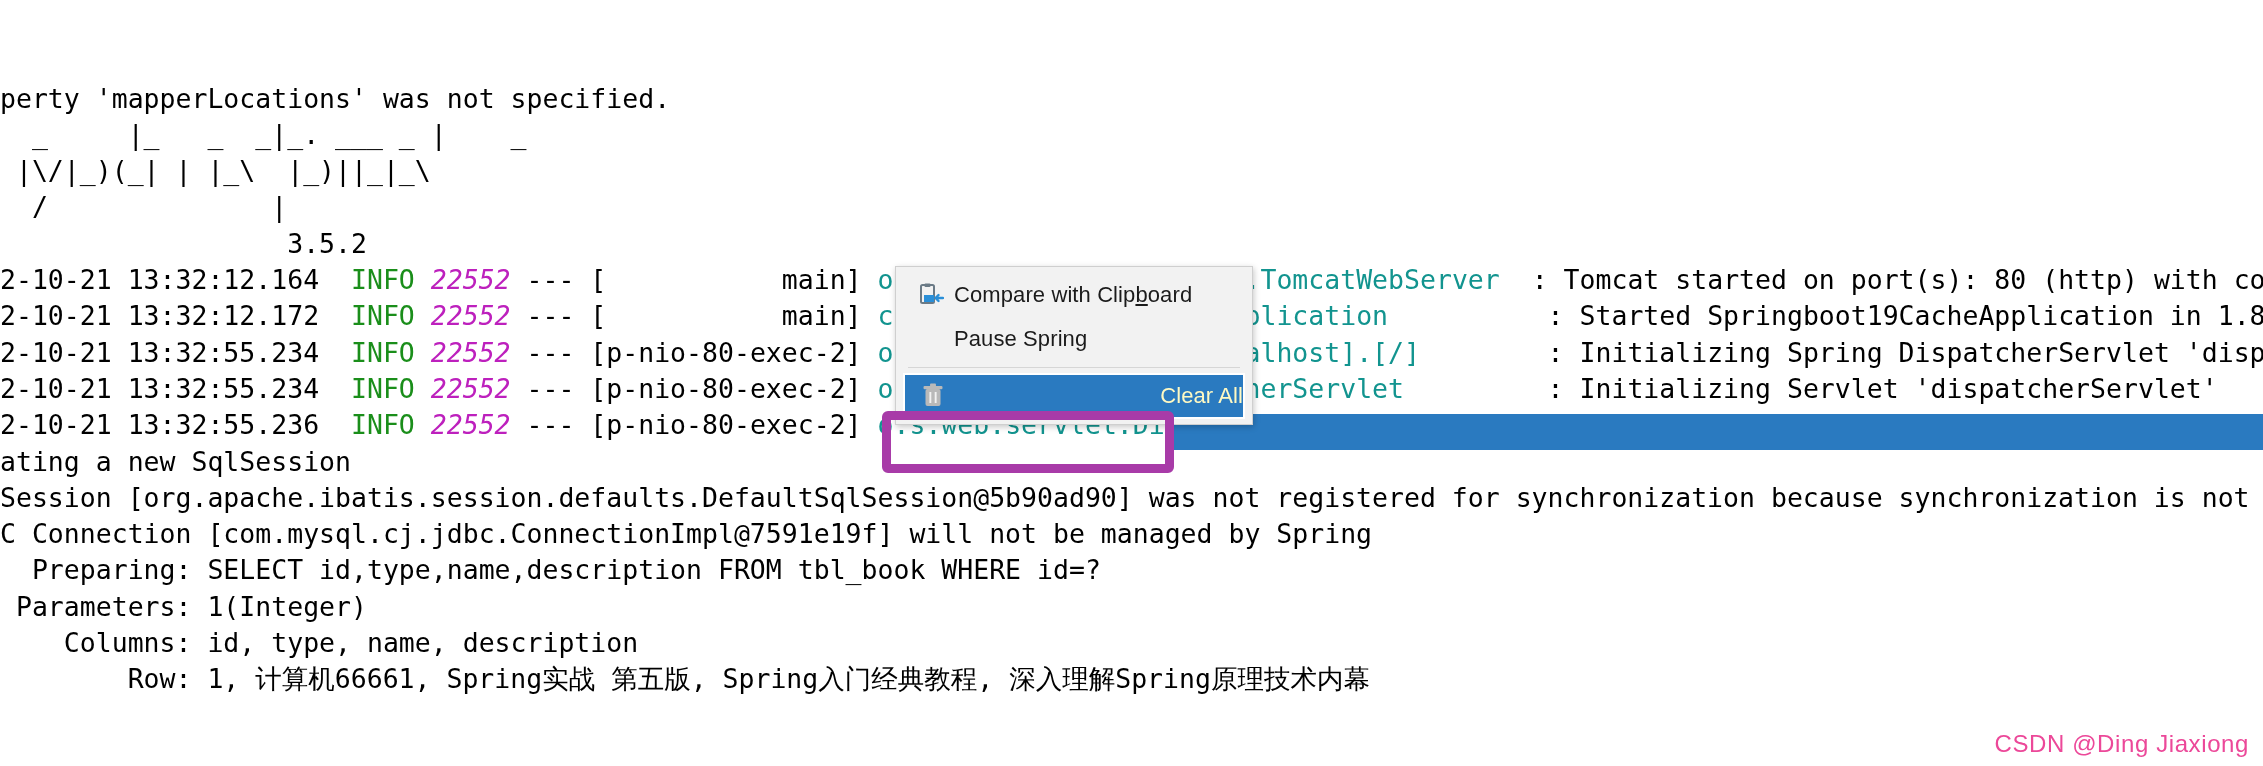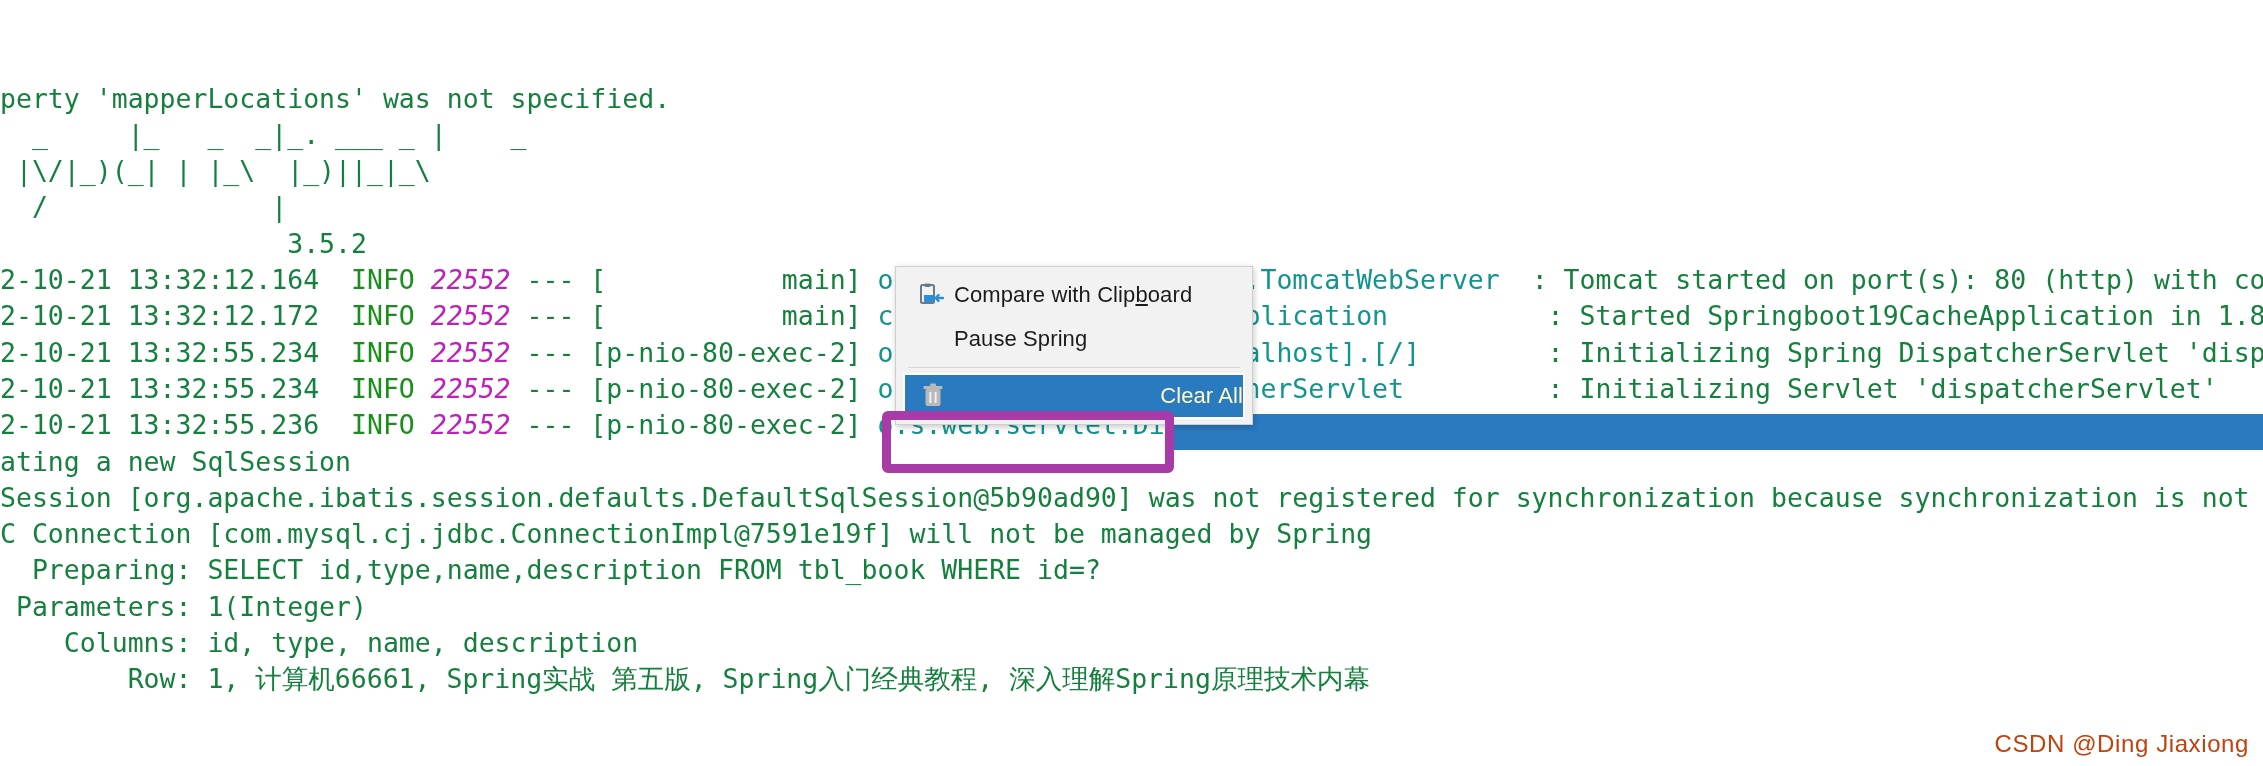--- a/index.html
+++ b/index.html
@@ -30,21 +30,21 @@
   }
   .cline {
     white-space: pre;
     height: 36.3px;
     line-height: 36.3px;
   }
 
   .c-info   { color: #1a8e1a; margin-top: 31px; }
   .c-pid    { color: #bd20bd; font-style: italic; }
   .c-logger { color: #12948f; }
-  .c-plain  { color: #15803d; }
+  .c-plain  { color: #000000; }
 
   
   #ctx-menu {
     position: absolute;
     left: 895px; top: 266px;
     width: 358px;
     background: #f2f2f2;
     border: 1px solid #cfcfcf;
     box-shadow: 1px 2px 6px rgba(0,0,0,0.22);
     font-family: "Liberation Sans", sans-serif;
@@ -151,13 +151,13 @@
         <rect x="13.7" y="9" width="1.9" height="11" fill="#f2f2f2"></rect>
       </svg>
     </span>
     <span class="ctx-label">Clear All</span>
   </div>
 
 </div>
 
 <div id="highlight-box" style="border-color: rgb(168, 59, 168);"></div>
 
-<div id="watermark" style="color: #c2410c; margin-left: 16px;">CSDN @Ding Jiaxiong</div>
+<div id="watermark" style="color: #ec4899; margin-left: 16px;">CSDN @Ding Jiaxiong</div>
 
 </body></html>

